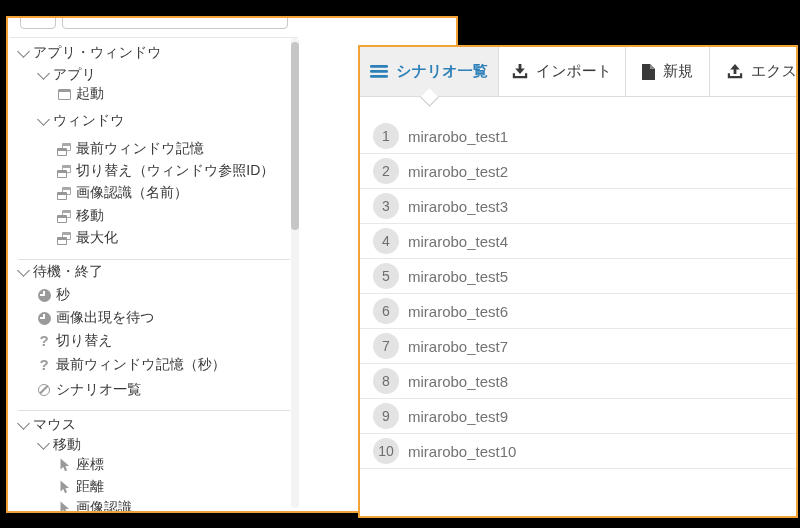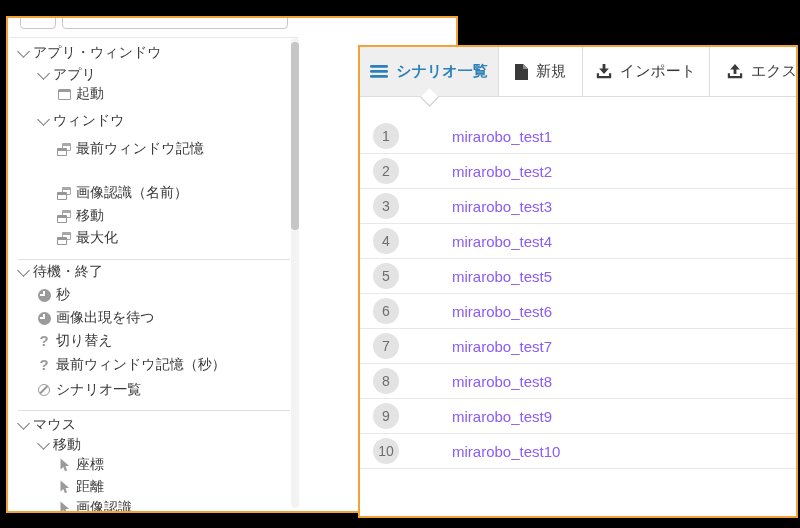--- a/index.html
+++ b/index.html
@@ -52,21 +52,21 @@
   .tab3{width:127px;}
   .tab4{flex:1;border-right:none;justify-content:space-between;padding-left:17px;}
   .notch{position:absolute;left:63px;top:44px;width:12px;height:12px;background:#fff;
          border-right:1px solid #c9c9c9;border-bottom:1px solid #c9c9c9;transform:rotate(45deg);z-index:3;}
 
   
   .slist{position:absolute;left:0;top:50px;right:0;padding-top:22px;}
   .srow{height:35px;display:flex;align-items:center;padding-left:13px;border-bottom:1px solid #e8e8e8;box-sizing:border-box;cursor:pointer;}
   .badge{width:26px;height:26px;border-radius:50%;background:#e3e3e3;color:#6e6e6e;font-size:14px;
          display:flex;align-items:center;justify-content:center;margin-right:9px;flex:0 0 26px;}
-  .sname{font-size:15px;color:#8b5cf6;margin-left:44px;}
+  .sname{font-size:15px;color:#737373;}
 
   svg{display:block;}
 </style>
 </head>
 <body>
 
 <div class="stage">
 
   <div class="win win-left">
     <div class="cutbox small"></div>
@@ -95,20 +95,26 @@
       <span class="ic">
           <span class="i-windows"></span>
         </span>
       <span>最前ウィンドウ記憶</span>
     </div>
     <div class="trow" style="left:29px;top:92px">
       <span class="ic chv">
           <span class="chev"></span>
         </span>
       <span>ウィンドウ</span>
+    </div>
+    <div class="trow" style="left:49px;top:142px">
+      <span class="ic">
+          <span class="i-windows"></span>
+        </span>
+      <span>切り替え（ウィンドウ参照ID）</span>
     </div>
     <div class="trow" style="left:49px;top:164px">
       <span class="ic">
           <span class="i-windows"></span>
         </span>
       <span>画像認識（名前）</span>
     </div>
     <div class="trow" style="left:49px;top:187px">
       <span class="ic">
           <span class="i-windows"></span>
@@ -210,38 +216,38 @@
       <div class="tab tab1">
         <span>
           <svg width="18" height="13" viewBox="0 0 18 13">
             <rect x="0" y="0" width="18" height="2.8" rx="1.2" fill="#2e80b9"></rect>
             <rect x="0" y="5" width="18" height="2.8" rx="1.2" fill="#2e80b9"></rect>
             <rect x="0" y="10" width="18" height="2.8" rx="1.2" fill="#2e80b9"></rect>
           </svg>
         </span>
         <span>シナリオ一覧</span>
       </div>
+      <div class="tab tab3">
+        <span>
+          <svg width="16" height="15" viewBox="0 0 16 15">
+            <path d="M6.6 0 H9.4 V4.6 H12.8 L8 10 L3.2 4.6 H6.6 Z" fill="#3a3a3a"></path>
+            <path d="M0.8 9.2 V14.2 H15.2 V9.2 H13 V12 H3 V9.2 Z" fill="#3a3a3a"></path>
+          </svg>
+        </span>
+        <span>インポート</span>
+      </div>
       <div class="tab tab2">
         <span>
           <svg width="13" height="16" viewBox="0 0 13 16">
             <path d="M0 0 H8 L13 5 V16 H0 Z" fill="#3a3a3a"></path>
             <path d="M8 0 V5 H13 Z" fill="#8c8c8c"></path>
           </svg>
         </span>
         <span>新規</span>
       </div>
-      <div class="tab tab3">
-        <span>
-          <svg width="16" height="15" viewBox="0 0 16 15">
-            <path d="M6.6 0 H9.4 V4.6 H12.8 L8 10 L3.2 4.6 H6.6 Z" fill="#3a3a3a"></path>
-            <path d="M0.8 9.2 V14.2 H15.2 V9.2 H13 V12 H3 V9.2 Z" fill="#3a3a3a"></path>
-          </svg>
-        </span>
-        <span>インポート</span>
-      </div>
       <div class="tab tab4">
         <span>
           <svg width="16" height="15" viewBox="0 0 16 15">
             <path d="M8 0 L12.8 5.4 H9.4 V10 H6.6 V5.4 H3.2 Z" fill="#3a3a3a"></path>
             <path d="M0.8 9.2 V14.2 H15.2 V9.2 H13 V12 H3 V9.2 Z" fill="#3a3a3a"></path>
           </svg>
         </span>
         <span>エクス</span>
       </div>
     </div>

